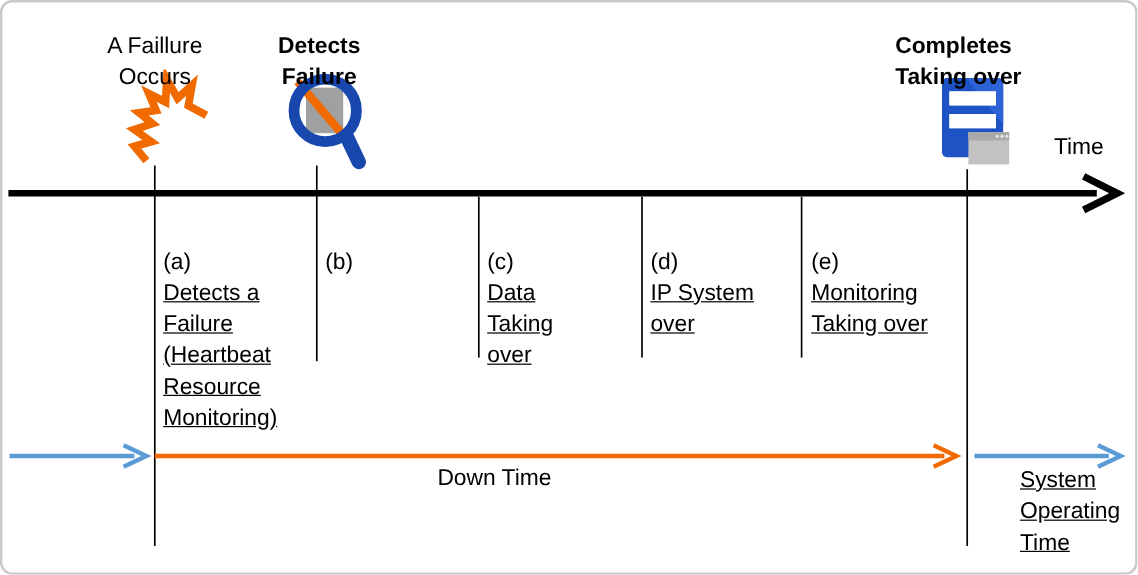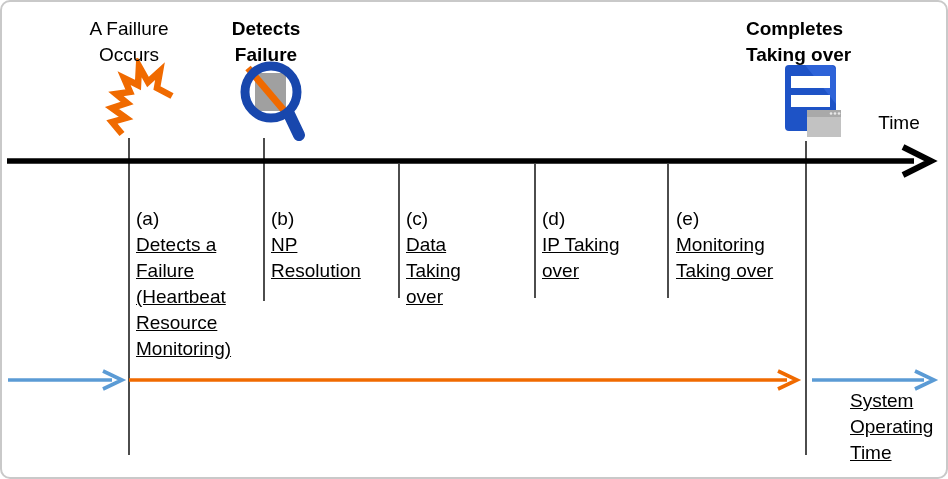--- a/index.html
+++ b/index.html
@@ -4,21 +4,21 @@
 <style>
   html,body{margin:0;padding:0;background:#fff;}
   body{font-family:"Liberation Sans", sans-serif;color:#000;}
   .canvas{
     position:relative;width:948px;height:479px;box-sizing:border-box;
     background:#ffffff;border:2px solid #c9c9c9;border-radius:10px;overflow:hidden;
   }
   .abs{position:absolute;}
   .txt{font-size:19px;line-height:26px;white-space:pre-line;}
   .center{text-align:center;}
-  .event-title{top:14px;}
+  .event-title{top:24px;}
   .phase{font-size:19px;line-height:26px;}
   .phase .pid{display:block;}
   .phase .plabel{display:block;white-space:pre-line;text-decoration:underline;}
   svg{display:block;}
 </style>
 </head>
 <body>
 
 <div class="canvas">
 
@@ -79,37 +79,36 @@
   <div class="abs phase" style="left:134px;top:204px;width:125px;">
     <span class="pid">(a)</span>
     <span class="plabel">Detects a
  Failure
 (Heartbeat
 Resource
 Monitoring)</span>
   </div>
   <div class="abs phase" style="left:269px;top:204px;width:120px;">
     <span class="pid">(b)</span>
-    <span class="plabel">NP
-Resolution</span>
   </div>
   <div class="abs phase" style="left:404px;top:204px;width:120px;">
     <span class="pid">(c)</span>
     <span class="plabel">Data
 Taking
 over</span>
   </div>
   <div class="abs phase" style="left:540px;top:204px;width:120px;">
     <span class="pid">(d)</span>
-    <span class="plabel">IP Taking
+    <span class="plabel">IP System
 over</span>
   </div>
   <div class="abs phase" style="left:674px;top:204px;width:125px;">
     <span class="pid">(e)</span>
     <span class="plabel">Monitoring
 Taking over</span>
   </div>
 
+  <div class="abs txt center" style="left:330px;top:384px;width:160px;">Down Time</div>
   <div class="abs txt" style="left:848px;top:386px;width:120px;text-decoration:underline;">System
 Operating
 Time</div>
 
 </div>
 
 </body></html>

